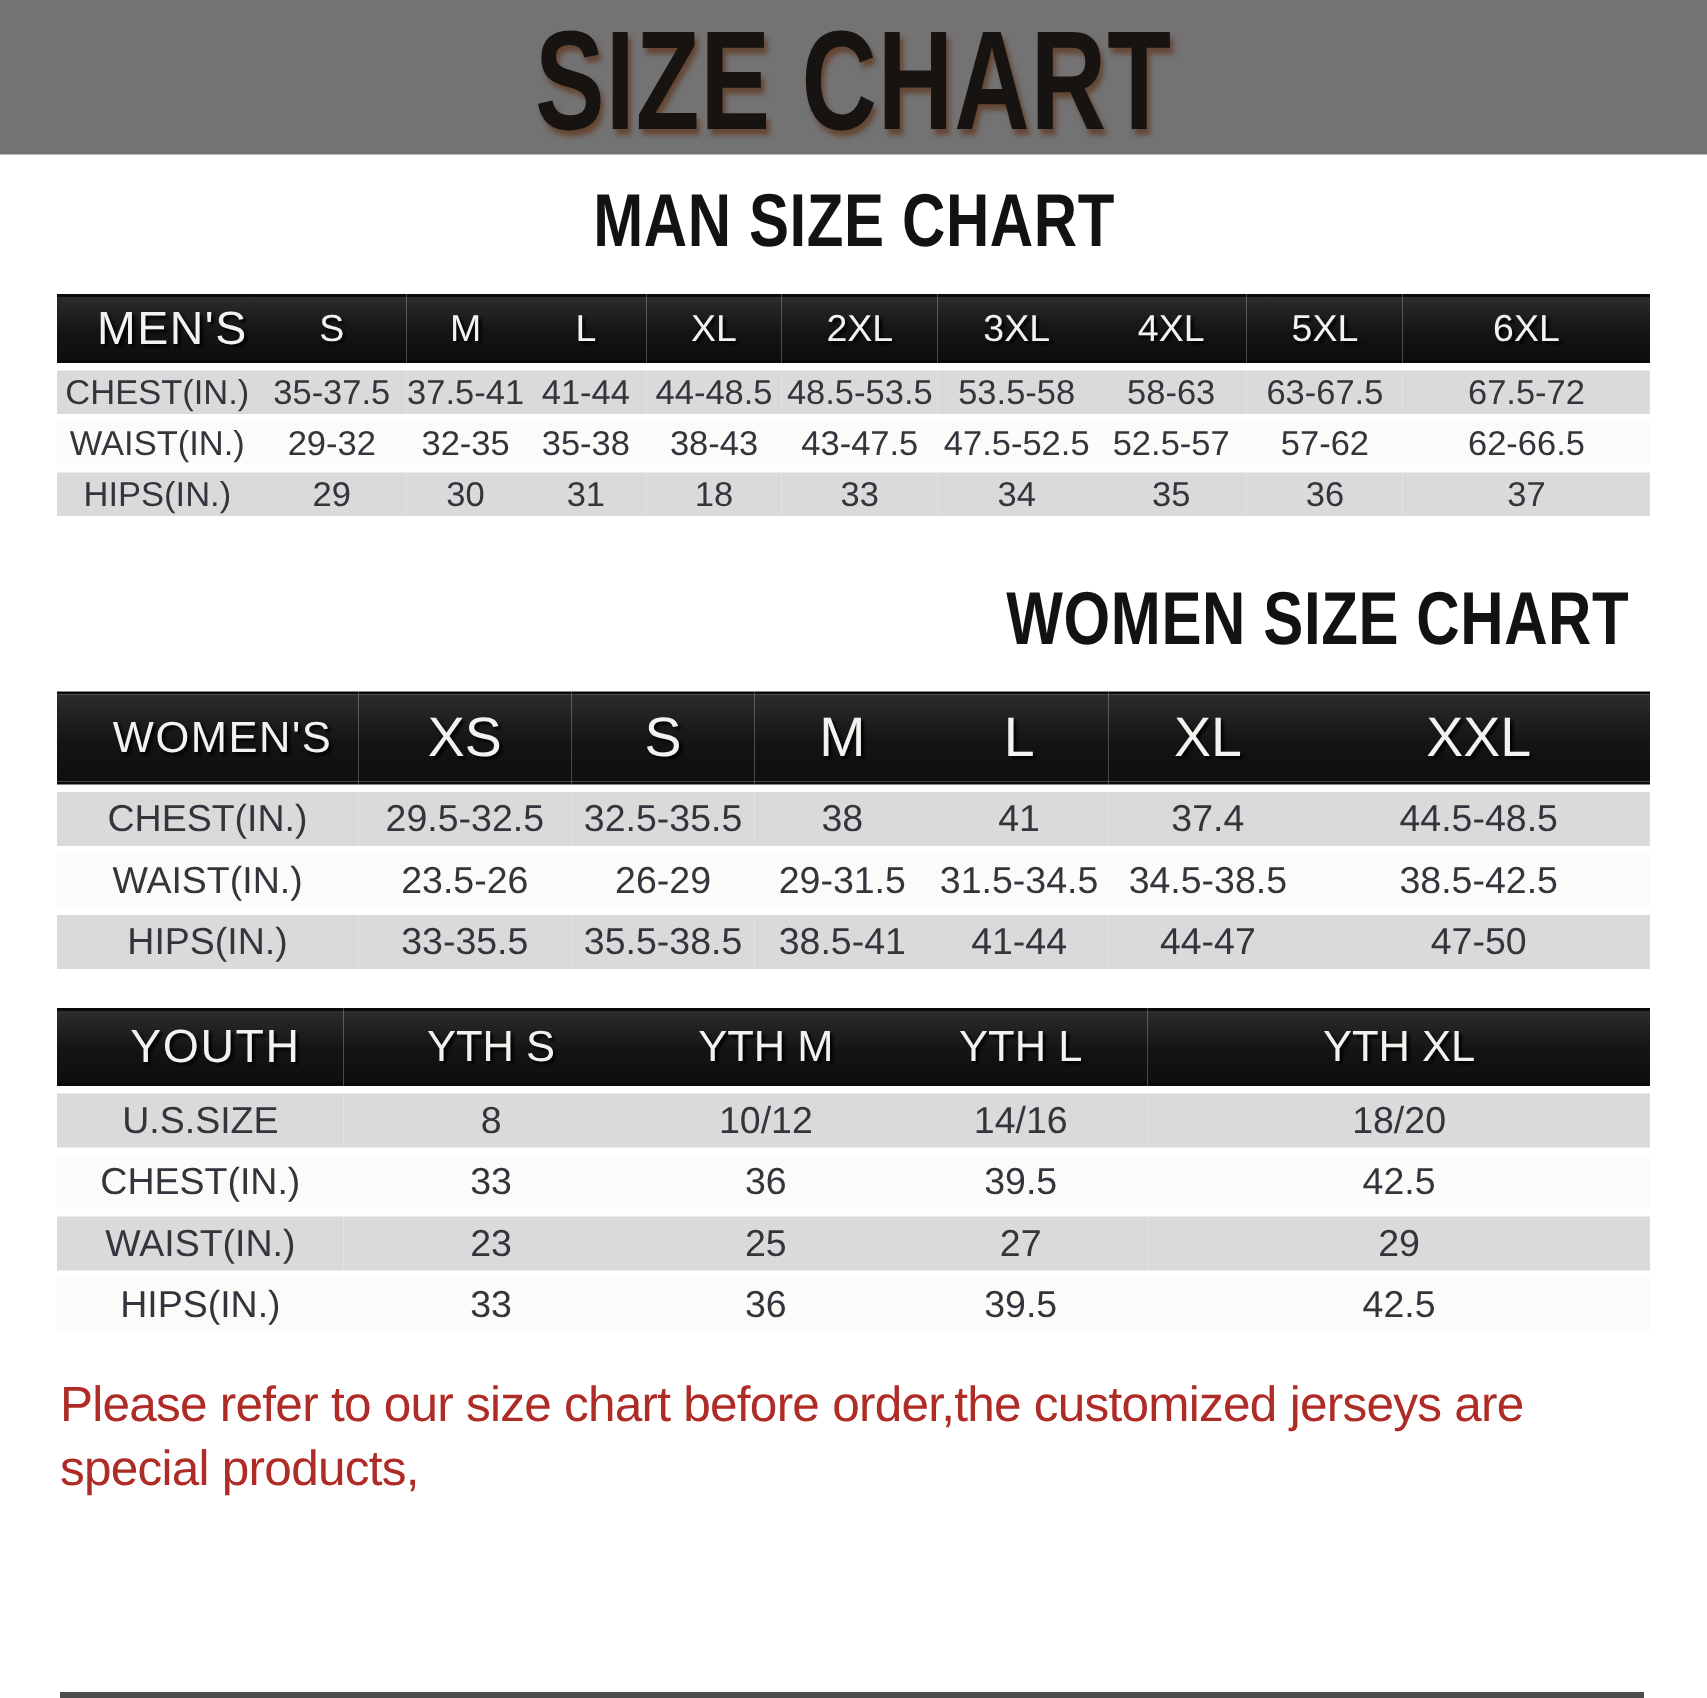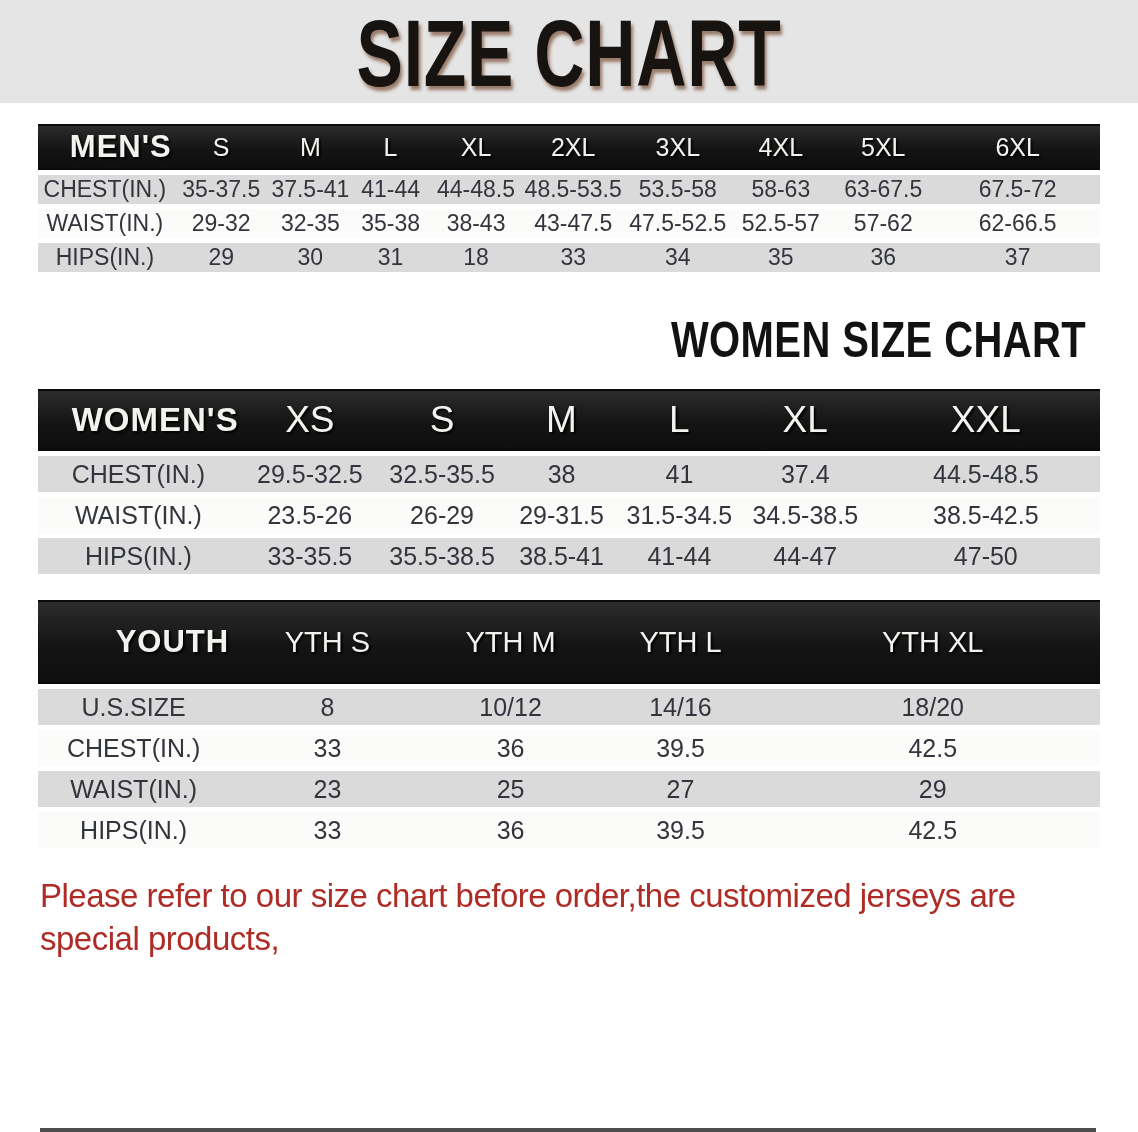--- a/index.html
+++ b/index.html
@@ -57,39 +57,39 @@
     background-image:linear-gradient(180deg,#2c2c2c 0%,#141414 55%,#0e0e0e 100%);
     color:#f4f2ee;
     font-weight:normal;
     text-align:center;
     vertical-align:middle;
     text-shadow:2px 2px 2px rgba(0,0,0,0.9);
     border-top:2px solid #0a0a0a;
     border-bottom:2px solid #0a0a0a;
   }
   table.size-table thead th.group-label {
-    text-align:right; padding-left:20px; font-weight:bold;
+    text-align:center; padding-left:20px; font-weight:normal;
   }
   table.size-table tbody td {
     text-align:center; vertical-align:middle;
     color:#33353d;
   }
   table.size-table tbody tr.row-gray  td { background:#dadada; }
   table.size-table tbody tr.row-white td { background:#fbfbfa; }
 
   
   .table-men thead th { height:46px; font-size:25px; }
   .table-men thead th.group-label { font-size:31px; letter-spacing:1px; }
   .table-men tbody td { height:29px; font-size:23px; }
   
   .table-women thead th { height:62px; font-size:37px; }
-  .table-women thead th.group-label { font-size:33px; letter-spacing:1px; }
+  .table-women thead th.group-label { font-size:29px; letter-spacing:1px; }
   .table-women tbody td { height:36px; font-size:25px; }
   
-  .table-youth thead th { height:84px; font-size:29px; }
+  .table-youth thead th { height:52px; font-size:29px; }
   .table-youth thead th.group-label { font-size:31px; letter-spacing:1px; }
   .table-youth tbody td { height:36px; font-size:25px; }
 
   
   .disclaimer {
     margin:22px 20px 0 40px;
     line-height:1.3;
     letter-spacing:-0.5px;
   }
   .disclaimer p { font-size:33px; }
@@ -98,25 +98,28 @@
   .bottom-line {
     position:absolute;
     left:40px; bottom:0;
     width:1056px; height:4px;
     background:#4d4d4d;
   }
 </style>
 </head>
 <body>
 
-<header class="banner" style="background: #e5e5e5; text-align: center;">
+<header class="banner" style="background: #737373; text-align: center;">
   <span class="banner-title">SIZE CHART</span>
 </header>
 
 <section class="sec-man">
+  <div class="section-heading">
+    <span class="heading-text">MAN SIZE CHART</span>
+  </div>
   <div class="table-wrap">
       <table class="size-table table-men">
         <colgroup>
           <col style="width: 12.6%;">
           <col style="width: 9.3%;">
           <col style="width: 7.5%;">
           <col style="width: 7.6%;">
           <col style="width: 8.5%;">
           <col style="width: 9.8%;">
           <col style="width: 9.9%;">

